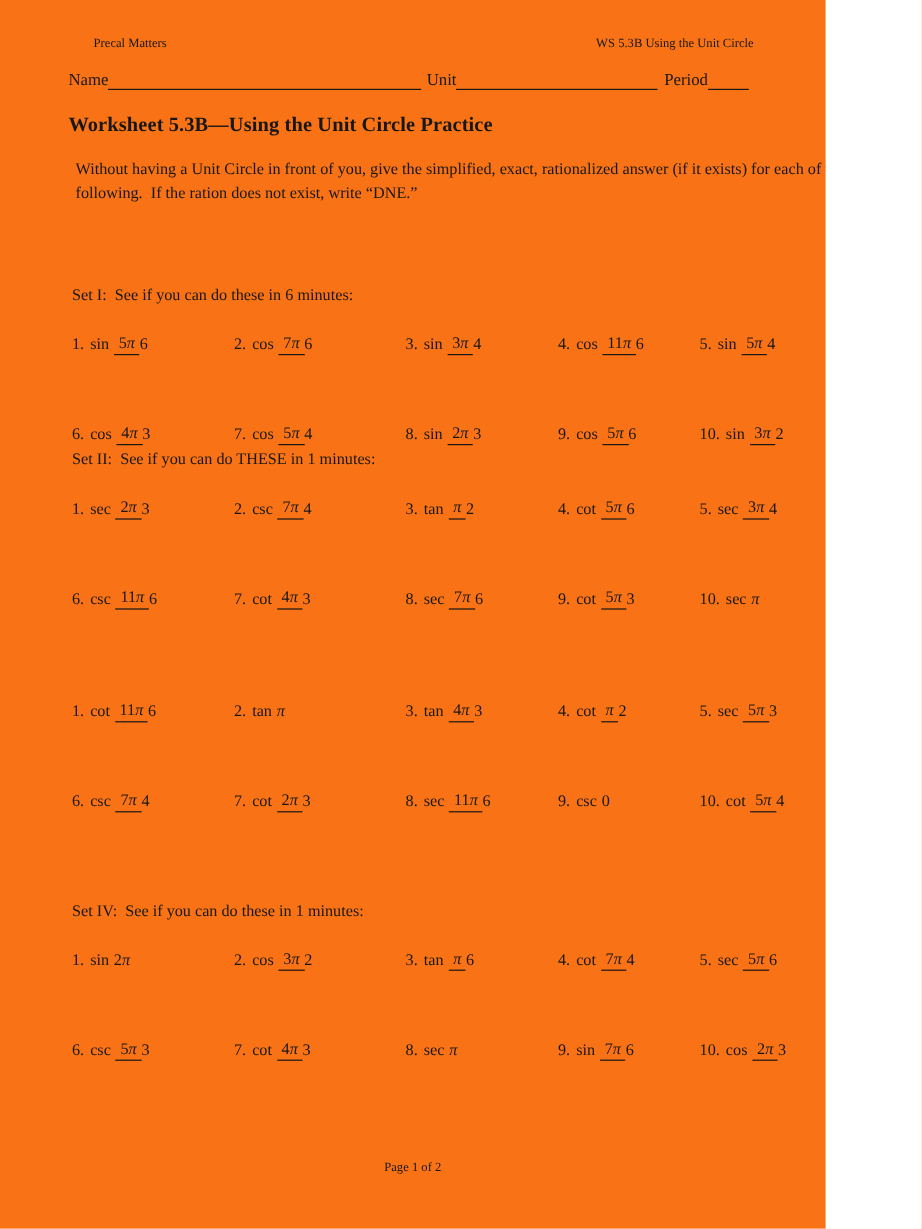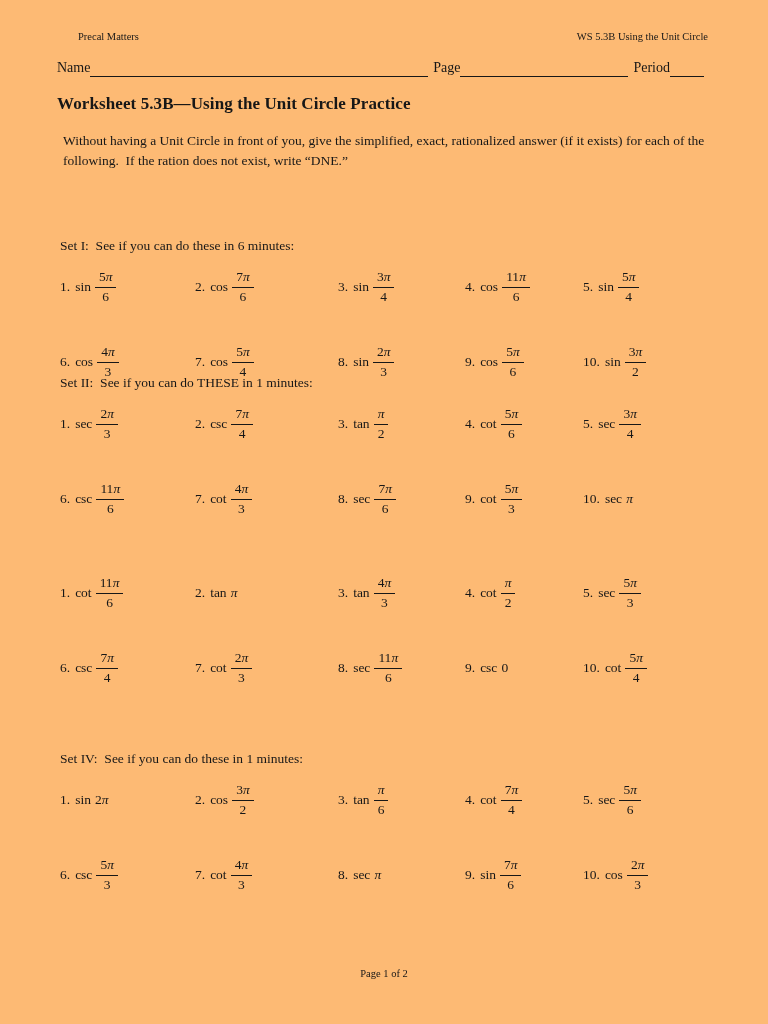--- a/index.html
+++ b/index.html
@@ -3,36 +3,36 @@
 <meta charset="utf-8">
 <style>
   html, body { margin: 0; padding: 0; background: #ffffff; }
   body {
     width: 768px; height: 1024px;
     font-family: "Liberation Serif", serif;
     color: #171717;
   }
   .page {
     position: relative;
-    width: 768px; height: 1024px;
-    background: #fdba74;
+    width: 688px; height: 1024px;
+    background: #f97316;
     overflow: hidden;
   }
 
   
   .header-row {
     position: absolute; top: 31px; left: 78px; right: 60px;
     display: flex; justify-content: space-between;
     font-size: 10.5px; line-height: 1.2;
   }
 
   
   .name-row {
     position: absolute; top: 59px; left: 57px; right: 64px;
-    display: flex; align-items: flex-end;
+    display: flex; 
     font-size: 14px; line-height: 1.25;
   }
   .name-row .nlabel { white-space: pre; }
   .blank {
     display: inline-block;
     border-bottom: 1px solid #171717;
     height: 15px;
     margin-right: 5px;
   }
   .blank-name   { flex: 1 1 auto; }
@@ -73,21 +73,21 @@
   .prob-row + .prob-row { margin-top: 29px; }
   .prob {
     display: flex; align-items: center;
     font-size: 13.5px;
     white-space: nowrap;
   }
   .pnum { margin-right: 5px; }
   .pfn  { margin-right: 4px; text-align: center; }
   .pi   { font-style: italic; font-family: "Liberation Serif", serif; }
   .frac {
-    display: inline-flex; flex-direction: column; align-items: center;
+    display: inline-flex; flex-direction: row; align-items: center;
     font-size: 13.5px; line-height: 1.22; text-align: center;
     vertical-align: middle;
   }
   .fnum { border-bottom: 1px solid #171717; padding: 0 4px 1px 4px; }
   .fden { padding-top: 1px; }
   .parg { }
 
   .footer {
     position: absolute; top: 968px; left: 0; right: 0;
     text-align: center; font-size: 10.5px;
@@ -99,21 +99,21 @@
 <div class="page">
 
   <div class="header-row">
     <span>Precal Matters</span>
     <span>WS 5.3B Using the Unit Circle</span>
   </div>
 
   <div class="name-row">
     <span class="nlabel">Name</span>
     <span class="blank blank-name"></span>
-    <span class="nlabel">Page</span>
+    <span class="nlabel">Unit</span>
     <span class="blank blank-date"></span>
     <span class="nlabel">Period</span>
     <span class="blank blank-period"></span>
   </div>
 
   <div class="title">Worksheet 5.3B—Using the Unit Circle Practice</div>
 
   <div class="instructions">Without having a Unit Circle in front of you, give the simplified, exact, rationalized answer (if it exists) for each of the following.  If the ration does not exist, write “DNE.”</div>
 
   <div id="sets-container">

